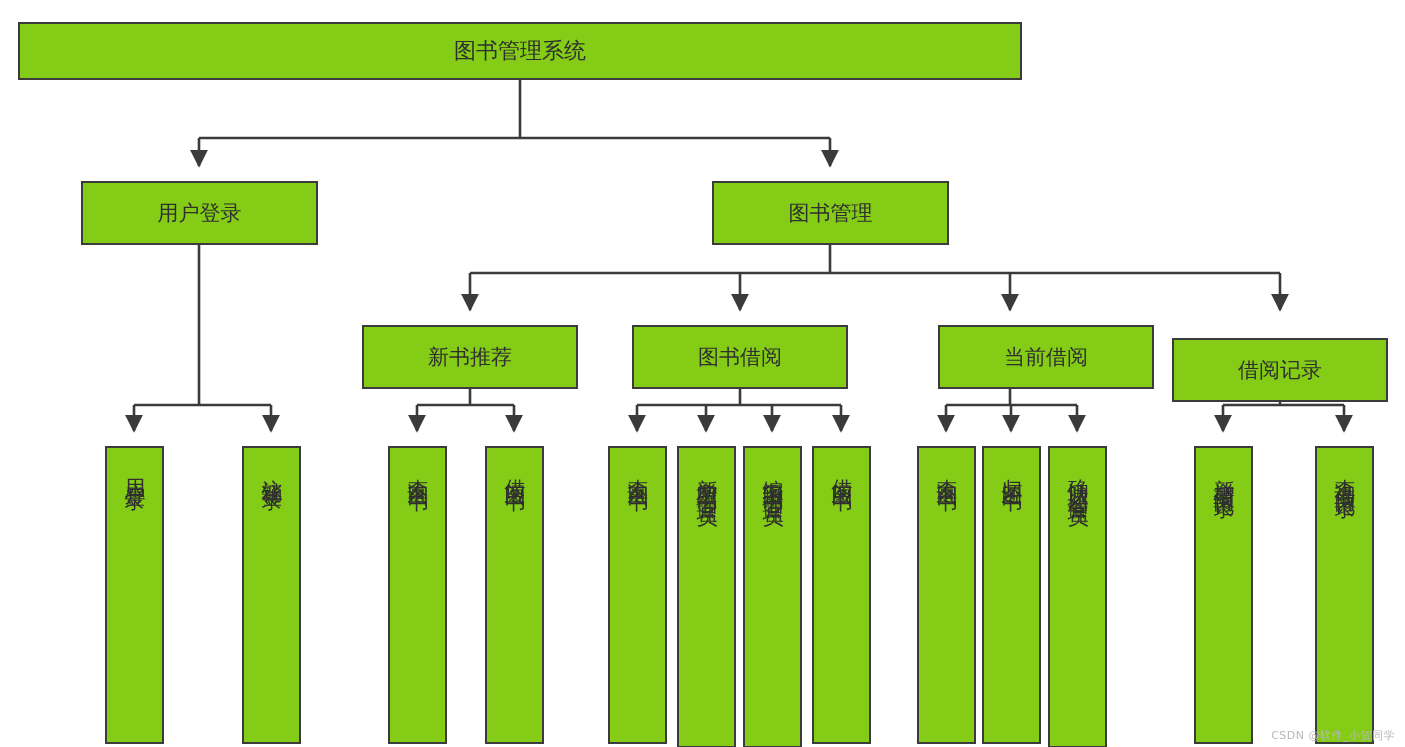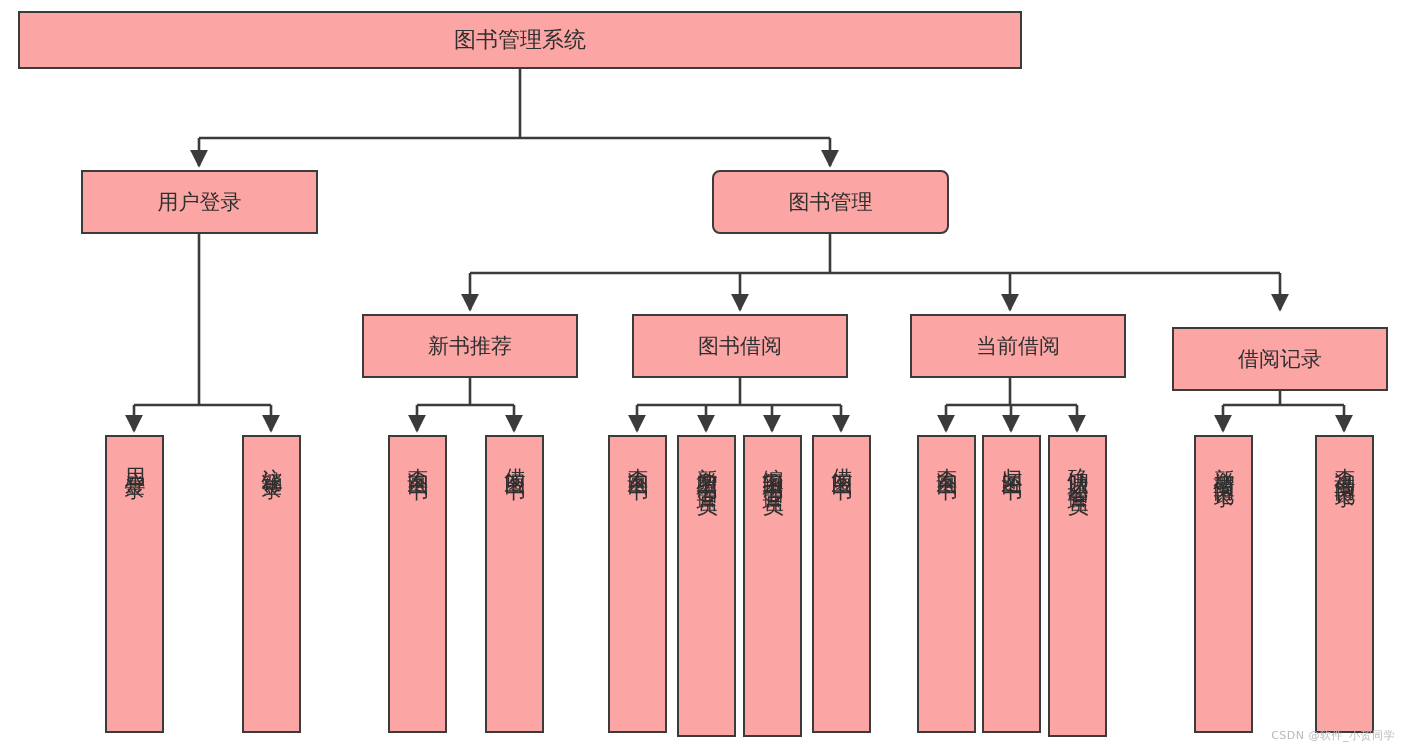--- a/index.html
+++ b/index.html
@@ -12,26 +12,27 @@
   }
   #canvas{position:relative;width:1405px;height:747px;}
 
   
   #wires{position:absolute;left:0;top:0;width:1405px;height:747px;}
 
   
   .node{
     position:absolute;
     box-sizing:border-box;
-    background:#fca5a5;
+    background:#84cc16;
     border:2.5px solid #3b3b3b;
     display:flex;
     align-items:center;
     justify-content:center;
     color:#2f2f2f;
+    margin-top:11px;
   }
   .node.root{font-size:22px;}
   .node.lvl1{font-size:21px;}
   .node.lvl2{font-size:21px;}
 
   .node.leaf{
     font-size:21px;
     padding:14px 0 10px 0;
     align-items:flex-start;
     justify-content:center;
@@ -112,31 +113,31 @@
     </g>
   </svg>
 
   <div class="node root" style="left:18px;top:11px;width:1004px;height:58px;">
     <span>图书管理系统</span>
   </div>
 
   <div class="node lvl1" style="left:81px;top:170px;width:237px;height:64px;">
     <span>用户登录</span>
   </div>
-  <div class="node lvl1" style="left:712px;top:170px;width:237px;height:64px;border-radius:8px;">
+  <div class="node lvl1" style="left:712px;top:170px;width:237px;height:64px;">
     <span>图书管理</span>
   </div>
 
   <div class="node lvl2" style="left:362px;top:314px;width:216px;height:64px;">
     <span>新书推荐</span>
   </div>
   <div class="node lvl2" style="left:632px;top:314px;width:216px;height:64px;">
     <span>图书借阅</span>
   </div>
-  <div class="node lvl2" style="left:910px;top:314px;width:216px;height:64px;">
+  <div class="node lvl2" style="left:938px;top:314px;width:216px;height:64px;">
     <span>当前借阅</span>
   </div>
   <div class="node lvl2" style="left:1172px;top:327px;width:216px;height:64px;">
     <span>借阅记录</span>
   </div>
 
   <div class="node leaf" style="left:105px;top:435px;width:59px;height:298px;">
     <span class="vlabel">用户登录</span>
   </div>
   <div class="node leaf" style="left:242px;top:435px;width:59px;height:298px;">

